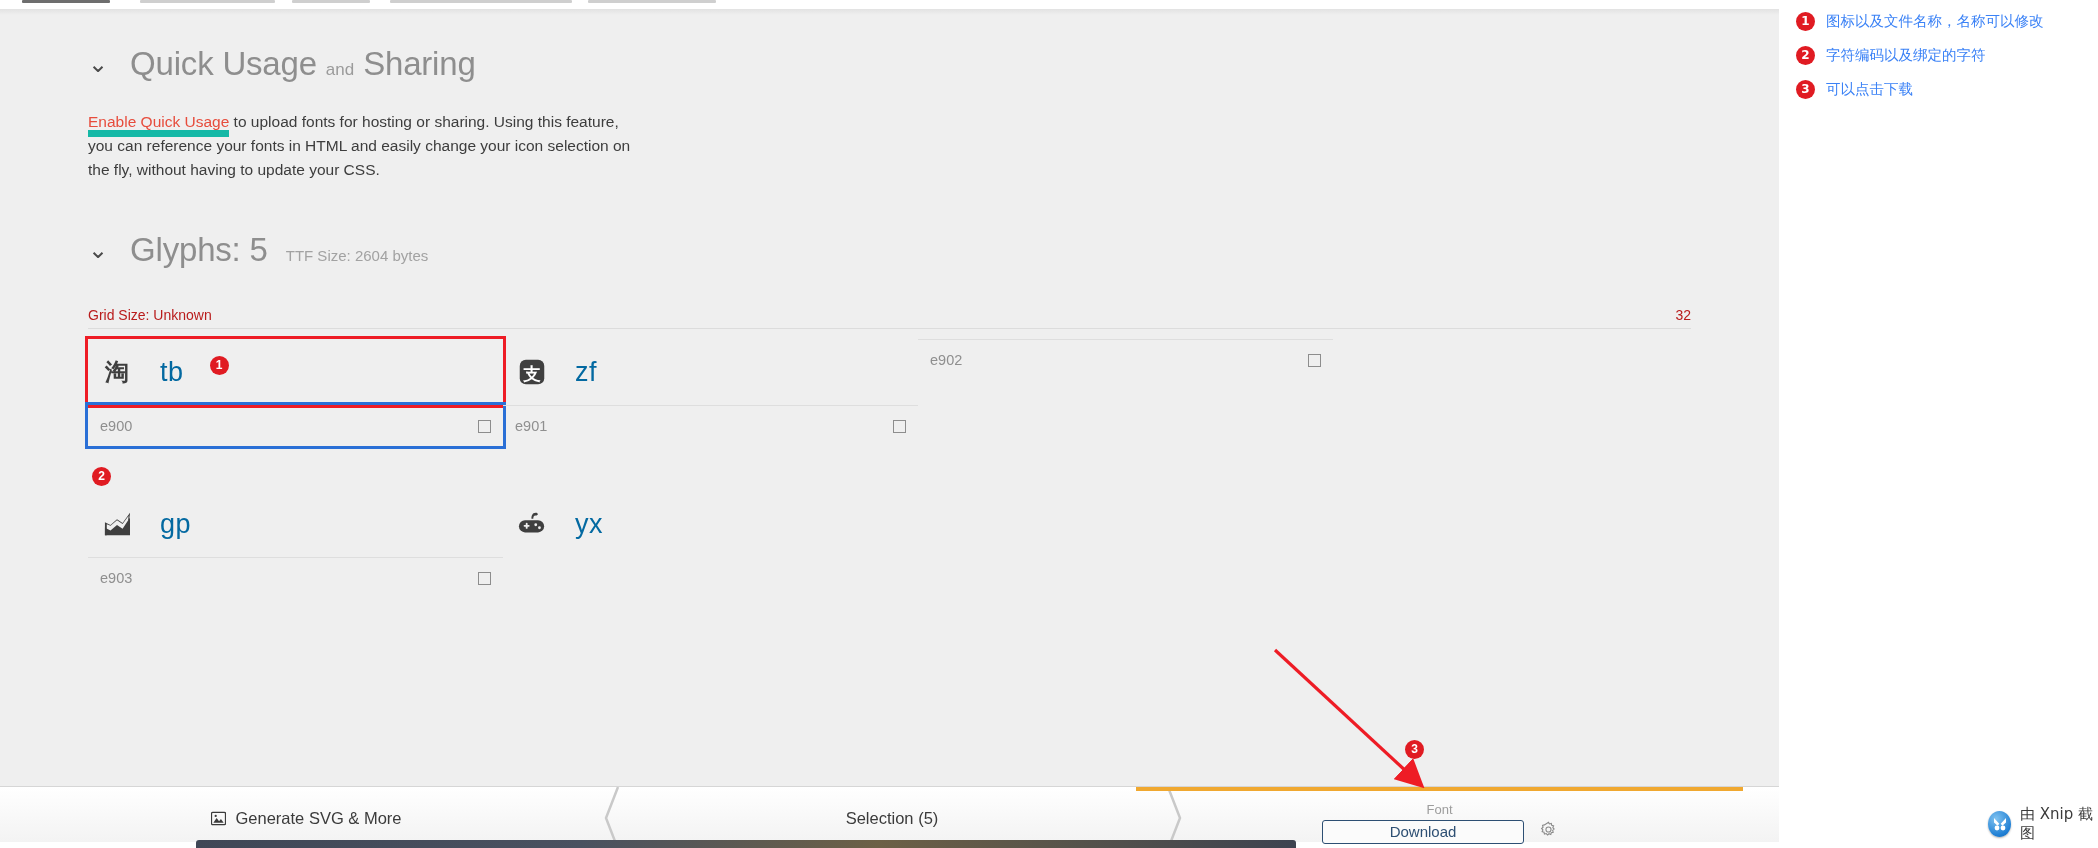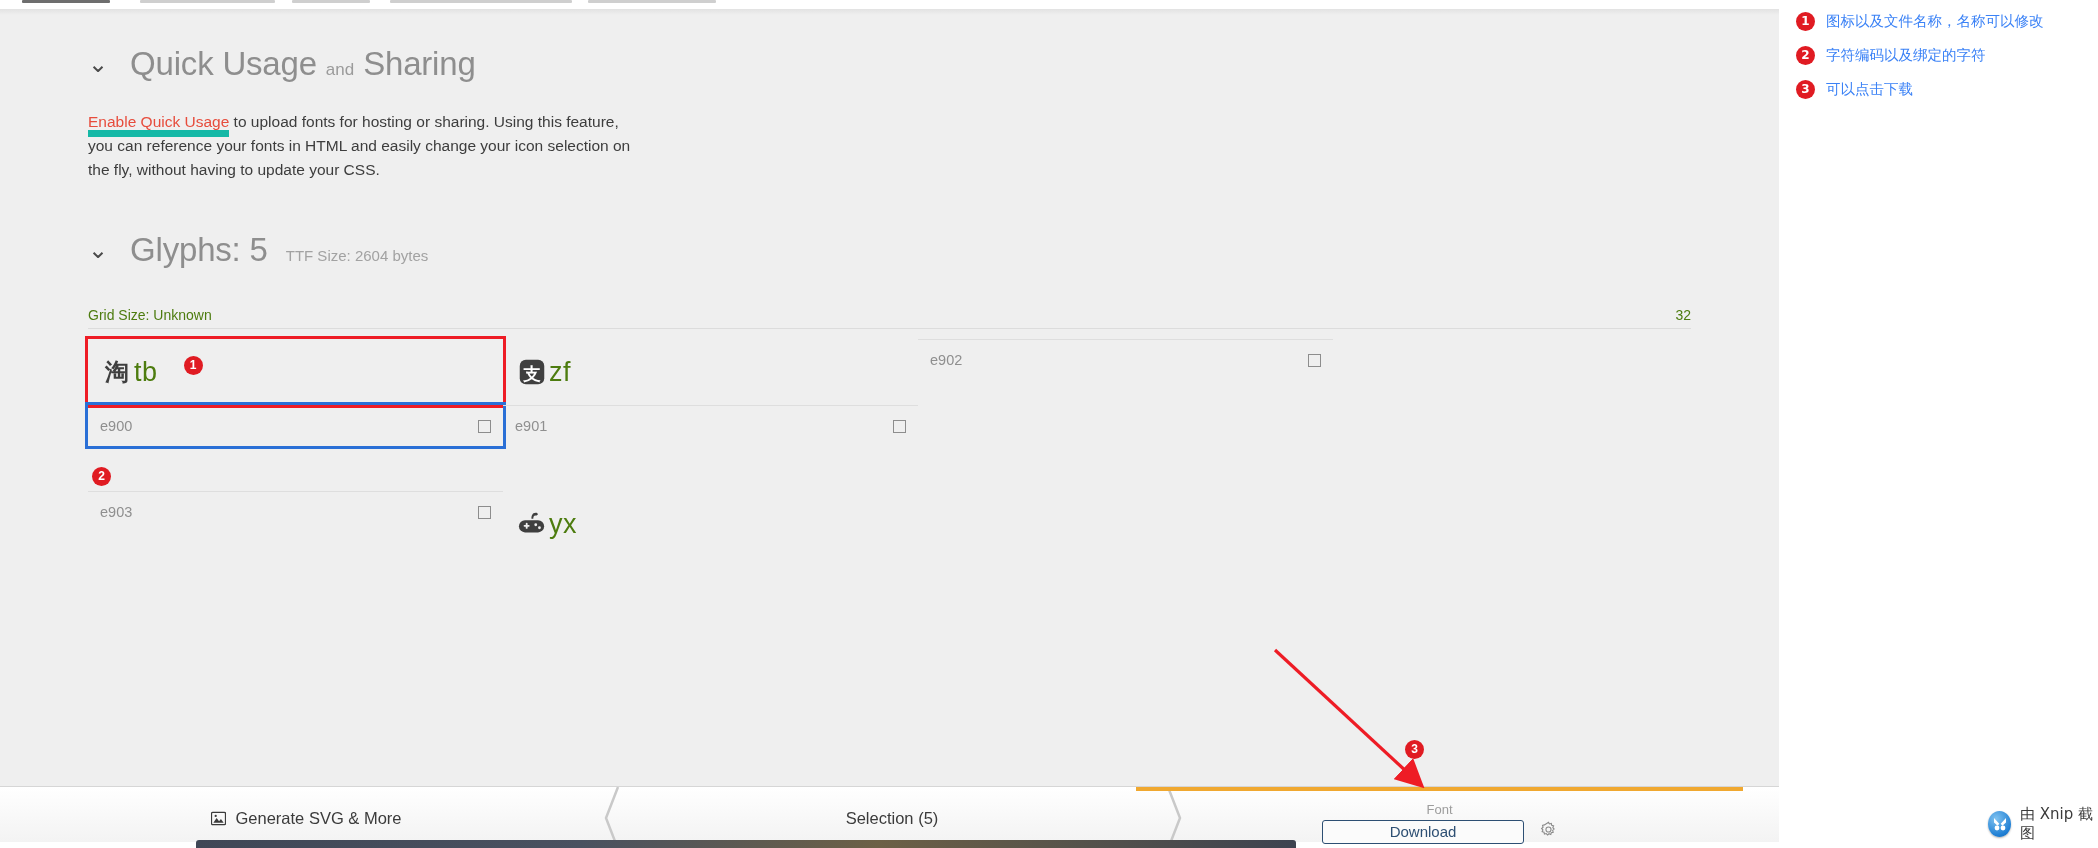--- a/index.html
+++ b/index.html
@@ -45,41 +45,41 @@
     font-size:15.5px;line-height:24px;color:#3d3d3d;
   }
   #enable-quick-usage{
     color:#e74c3c;border-bottom:7px solid #14b8a6;cursor:pointer;
   }
 
   
   #grid-size-row{
     position:absolute;left:88px;top:298px;width:1603px;
     display:flex;justify-content:space-between;align-items:flex-end;
-    font-size:14px;color:#4d7c0f;
+    font-size:14px;color:#b91c1c;
     border-bottom:1px solid #dcdcdc;padding-bottom:5px;
   }
 
   
   #glyph-grid{
     position:absolute;left:88px;top:330px;width:1620px;
     display:flex;flex-wrap:wrap;
   }
   .glyph-card{width:415px;margin-bottom:45px;position:relative;}
   .glyph-top{
     display:flex;align-items:center;height:66px;padding:0 12px;
     box-sizing:border-box;
   }
   .glyph-icon{
     width:34px;height:34px;display:flex;align-items:center;justify-content:center;
     color:#3f3f3f;flex:0 0 34px;
   }
   .glyph-icon svg{display:block;}
   .glyph-name{
-    font-size:27px;color:#4d7c0f;font-weight:400;
+    font-size:27px;color:#0369a1;margin-left:26px;font-weight:400;
     letter-spacing:.5px;
   }
   .glyph-code-row{
     display:flex;align-items:center;justify-content:space-between;
     border-top:1px solid #dedede;
     height:41px;padding:0 12px;box-sizing:border-box;
     font-size:14.5px;color:#8f8f8f;
   }
   .glyph-square{
     width:11px;height:11px;border:1.6px solid #8d8d8d;display:inline-block;
@@ -241,20 +241,29 @@
     </div>
 
     <div class="glyph-card">
       <div class="glyph-code-row">
         <span>e902</span>
         <span class="glyph-square"></span>
       </div>
     </div>
 
     <div class="glyph-card">
+      <div class="glyph-top">
+        <span class="glyph-icon">
+          <svg viewBox="0 0 30 28" width="28" height="26" fill="#3f3f3f">
+            <path d="M2 26 V12 l6 3 l7 -6 l6 4 L29 2 v1 l-1 7 h-1 l.4-4.6 L21 14 l-6-4 l-7 6 l-4-1.6 V26z"></path>
+            <path d="M2 18 L8 21 L15 15 L21 19 L29 7 V26 H2z"></path>
+          </svg>
+        </span>
+        <span class="glyph-name">gp</span>
+      </div>
       <div class="glyph-code-row">
         <span>e903</span>
         <span class="glyph-square"></span>
       </div>
     </div>
 
     <div class="glyph-card">
       <div class="glyph-top">
         <span class="glyph-icon">
           <svg viewBox="0 0 30 26" width="28" height="26" fill="#3f3f3f">

